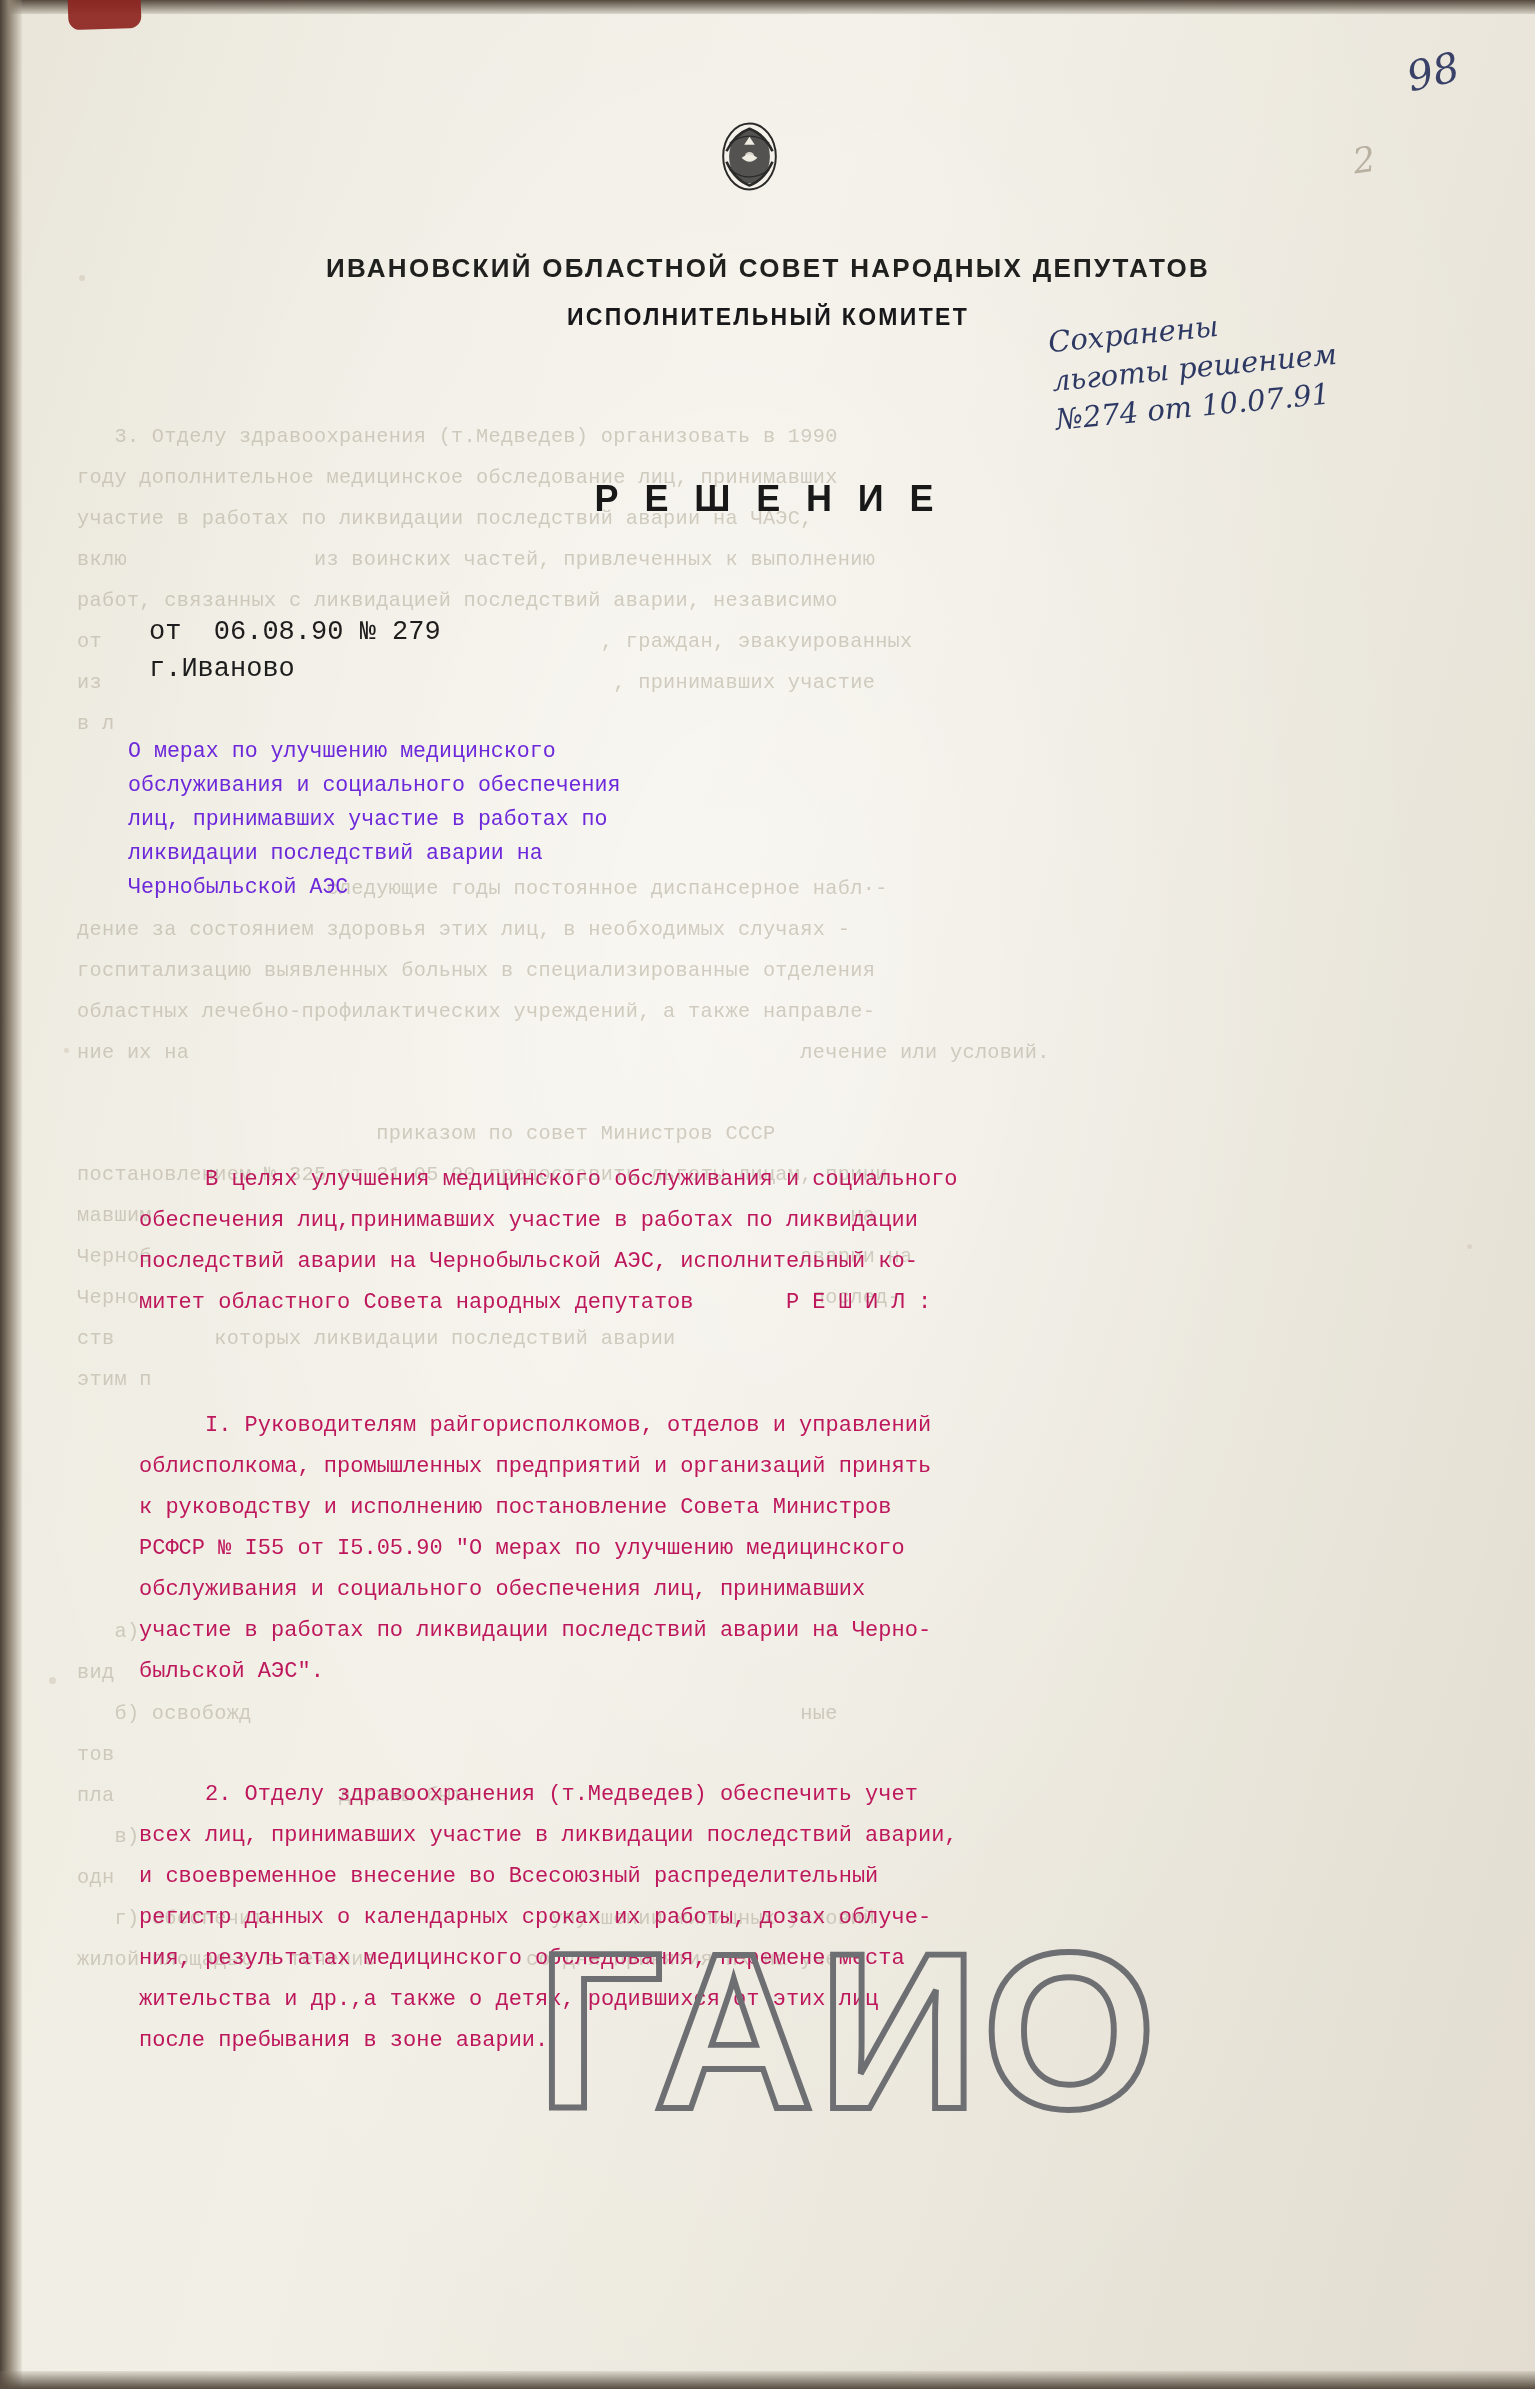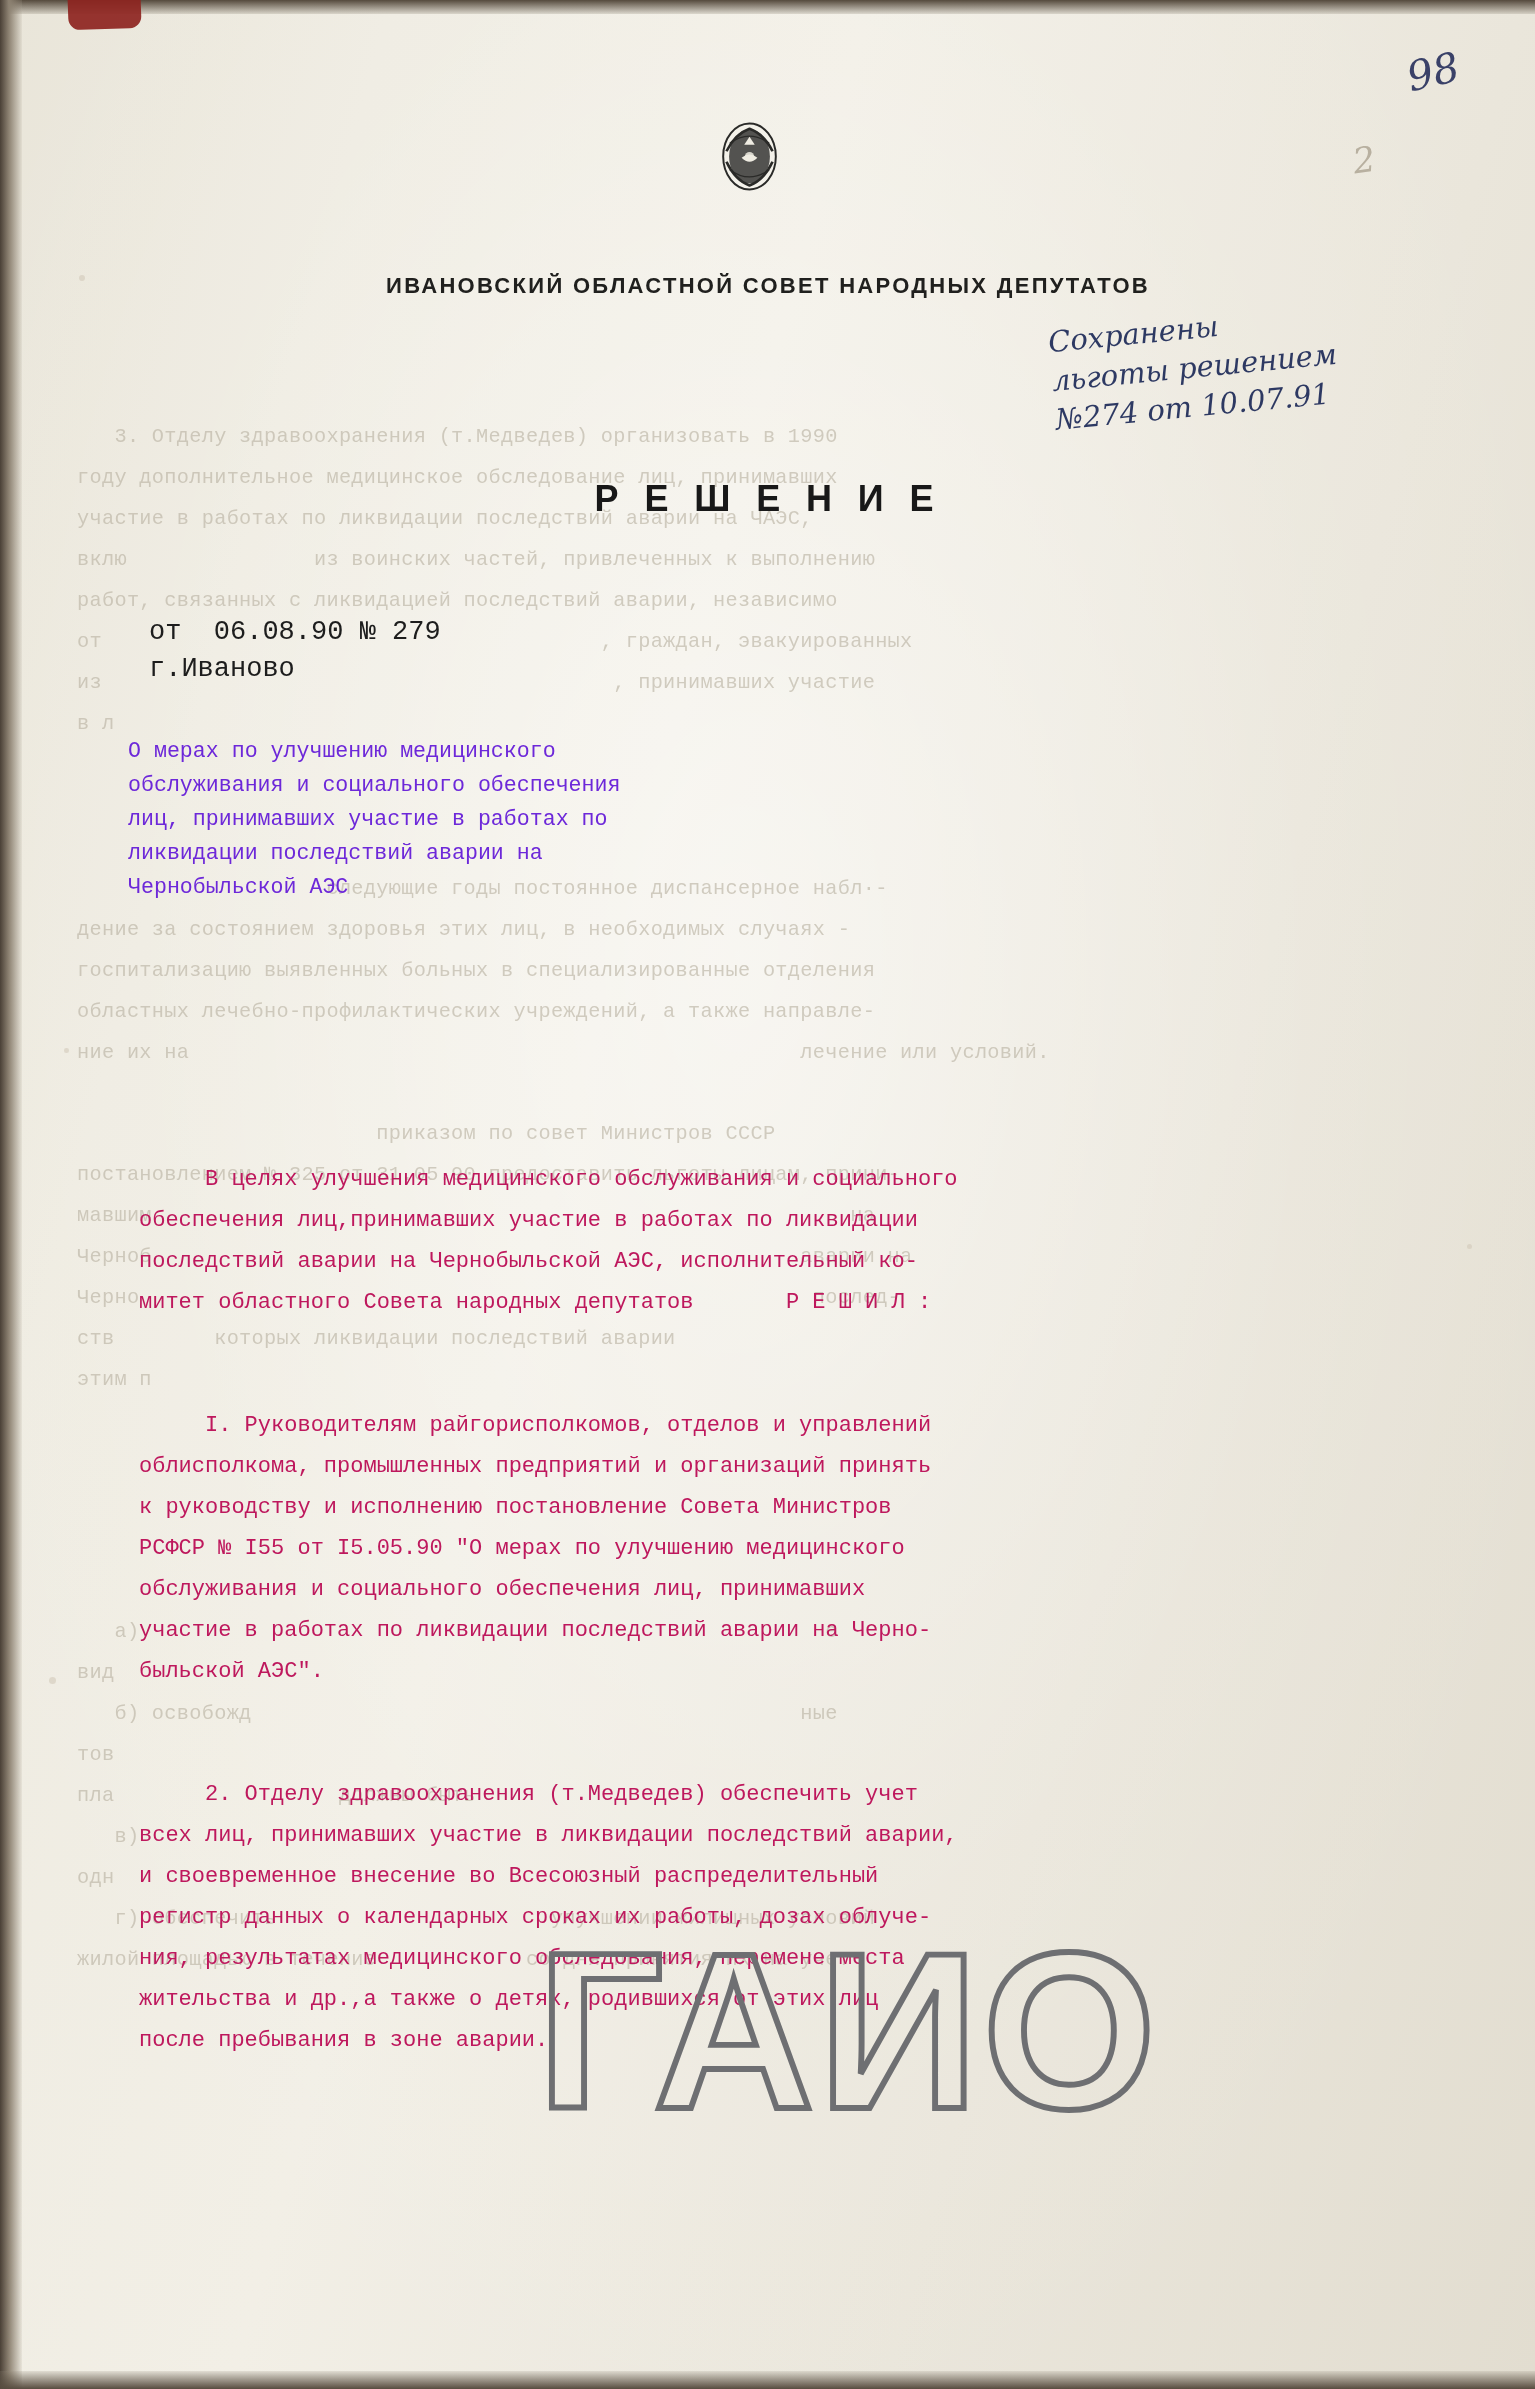--- a/index.html
+++ b/index.html
@@ -87,27 +87,26 @@
     left: 710px;
     top: 117px;
     width: 79px;
     height: 79px;
   }
   .org-line1 {
     position: absolute;
     top: 253px;
     left: 0; width: 100%;
     text-align: center;
-    font-size: 22px;
+    font-size: 26px;
     letter-spacing: 2.3px;
     color: #20201e;
     font-family: "Liberation Sans", sans-serif;
     font-weight: 600;
     white-space: pre;
-    margin-top: 20px;
   }
   .org-line2 {
     position: absolute;
     top: 304px;
     left: 0; width: 100%;
     text-align: center;
     font-size: 23px;
     letter-spacing: 2.3px;
     color: #18181a;
     font-family: "Liberation Sans", sans-serif;
@@ -273,20 +272,21 @@
         <path d="M25 68 Q38 96 60 104 Q82 96 95 68" fill="none" stroke="#2a2a28" stroke-width="4"></path>
         <path d="M52 42 l8 -12 l8 12 z" fill="#efece2"></path>
         <path d="M48 62 q12 -10 24 0 q-12 12 -24 0 z" fill="#efece2"></path>
         <circle cx="60" cy="60" r="7" fill="#efece2" opacity="0.85"></circle>
         <path d="M30 40 q30 -22 60 0" fill="none" stroke="#2a2a28" stroke-width="2"></path>
         <path d="M30 80 q30 22 60 0" fill="none" stroke="#2a2a28" stroke-width="2"></path>
       </svg>
     </div>
 
     <div class="org-line1">ИВАНОВСКИЙ ОБЛАСТНОЙ СОВЕТ НАРОДНЫХ ДЕПУТАТОВ</div>
+    <div class="org-line2">ИСПОЛНИТЕЛЬНЫЙ КОМИТЕТ</div>
 
     <div class="doc-title">Р Е Ш Е Н И Е</div>
 
     <div class="doc-meta">от  06.08.90 № 279
 г.Иваново</div>
 
     <div class="doc-subject">О мерах по улучшению медицинского
 обслуживания и социального обеспечения
 лиц, принимавших участие в работах по
 ликвидации последствий аварии на

